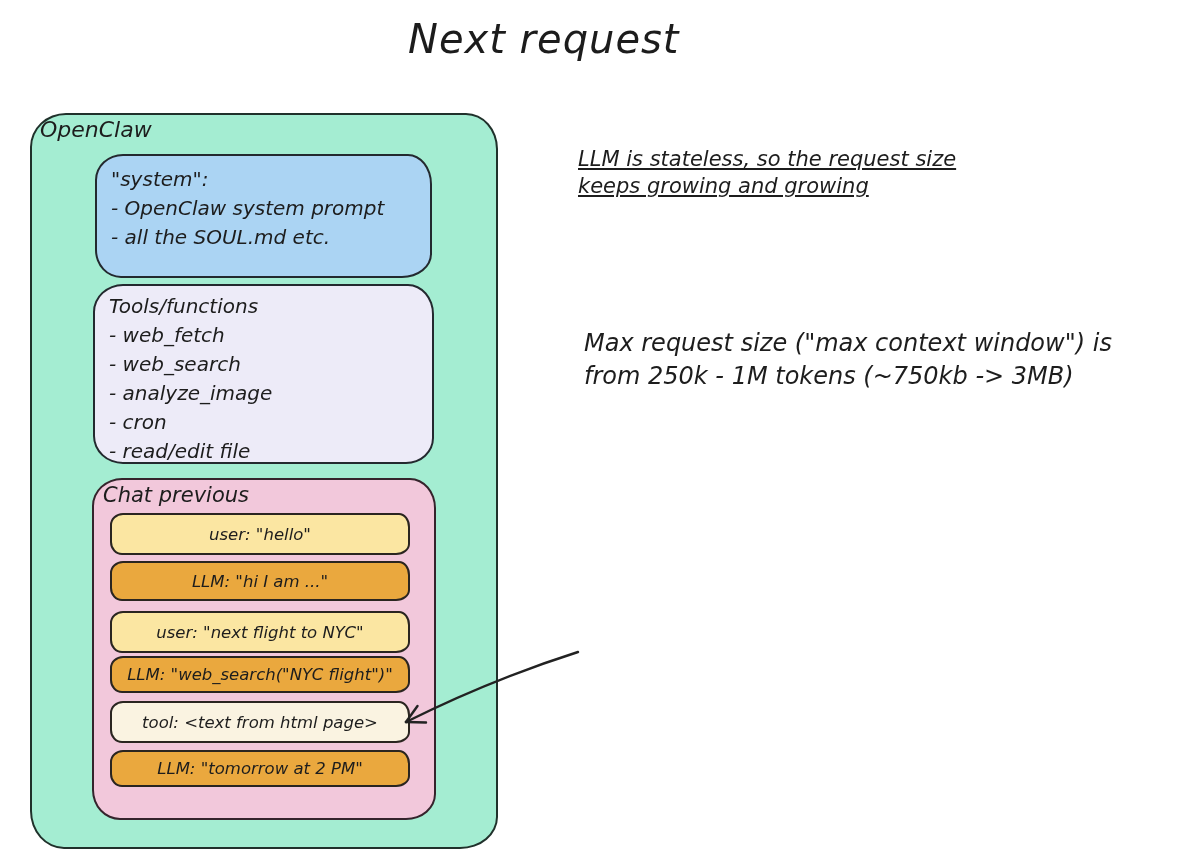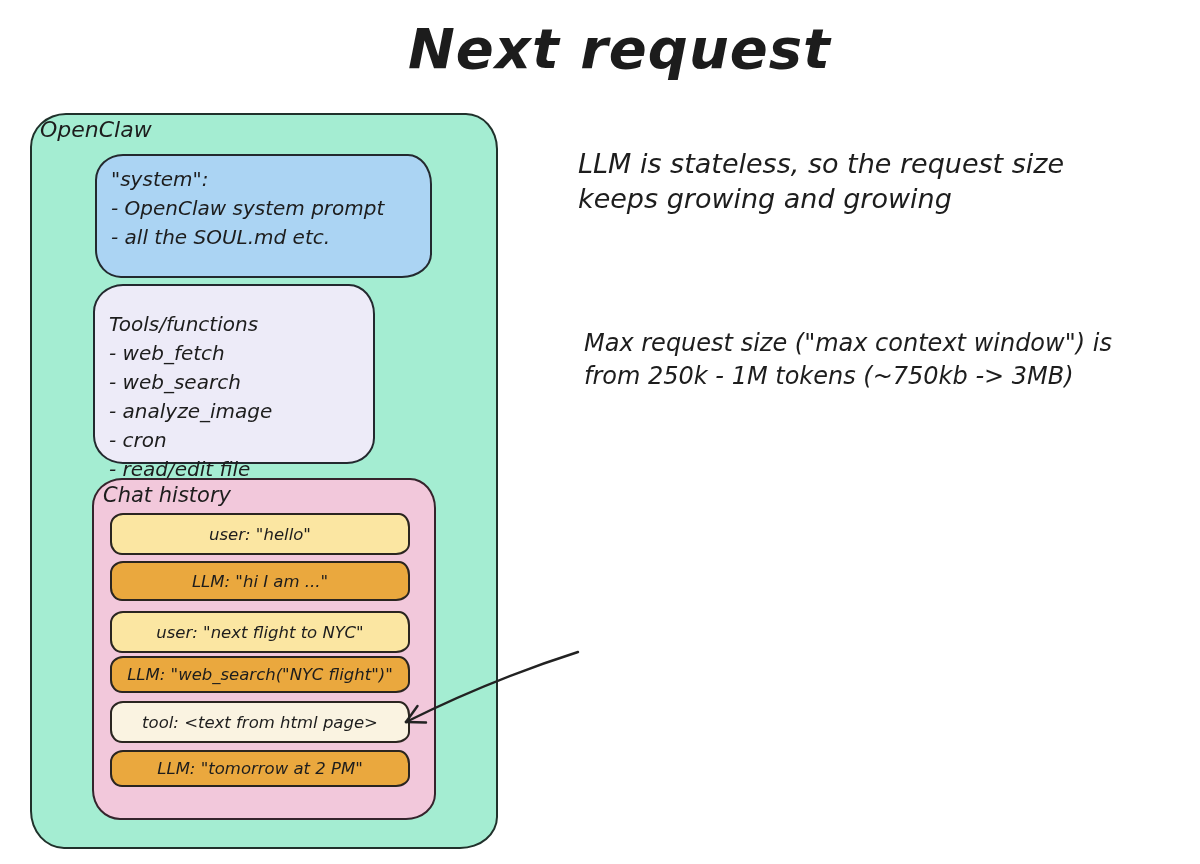--- a/index.html
+++ b/index.html
@@ -4,21 +4,21 @@
 <style>
   html,body { margin:0; padding:0; background:#fff; }
   .canvas {
     position:relative; width:1200px; height:864px; background:#ffffff;
     font-family:"DejaVu Sans", sans-serif; font-style:italic; color:#1d1d1d;
     overflow:hidden;
   }
   .hand { font-style:italic; }
   .title {
     position:absolute; left:408px; top:16px;
-    font-size:56px; font-weight:700; letter-spacing:1px; color:#1c1c1c;
+    font-size:40px; font-weight:400; letter-spacing:1px; color:#1c1c1c;
     white-space:nowrap;
   }
   .request-box {
     position:absolute; left:30px; top:113px; width:464px; height:732px;
     background:var(--green,#a4edd2); border:2.5px solid #20312b;
     border-radius:36px 32px 38px 34px / 34px 36px 32px 38px;
   }
   .request-label {
     position:absolute; left:40px; top:117px; font-size:22px; font-weight:500;
   }
@@ -26,24 +26,24 @@
     position:absolute; border:2px solid #23292f;
     font-size:20px; font-weight:500; line-height:1.45; white-space:pre-line;
     padding:9px 14px; box-sizing:border-box;
   }
   .system-box {
     left:95px; top:154px; width:337px; height:124px;
     background:var(--blue,#abd4f3);
     border-radius:28px 24px 30px 26px / 26px 30px 24px 28px;
   }
   .tools-box {
-    left:93px; top:284px; width:282px; height:180px;
+    left:93px; top:284px; width:341px; height:180px;
     background:var(--lavender,#edebf8);
     border-radius:30px 26px 28px 30px / 28px 30px 26px 28px;
-    line-height:29px; padding-top:24px;
+    line-height:29px; padding-top:6px;
   }
   .chat-box {
     position:absolute; left:92px; top:478px; width:340px; height:338px;
     background:var(--pink,#f2c8db); border:2px solid #35242c;
     border-radius:30px 26px 30px 28px / 28px 30px 26px 30px;
   }
   .chat-label {
     position:absolute; left:103px; top:483px; font-size:21px; font-weight:500;
   }
   .msg-row {
@@ -55,21 +55,21 @@
   .msg-user { background:var(--yellow,#fbe6a2); }
   .msg-llm  { background:var(--orange,#eaa83e); }
   .msg-tool { background:var(--cream,#faf3e1); }
   .row1 { top:513px; height:38px; }
   .row2 { top:561px; height:36px; }
   .row3 { top:611px; height:38px; }
   .row4 { top:656px; height:33px; }
   .row5 { top:701px; height:38px; }
   .row6 { top:750px; height:33px; }
   .note { position:absolute; white-space:pre-line; color:#1d1d1d; font-weight:500; }
-  .note-stateless { left:578px; top:146px; font-size:27px; line-height:1.3; }
+  .note-stateless { left:578px; top:146px; font-size:21px; line-height:1.3;text-decoration:underline; }
   .note-maxsize  { left:584px; top:327px; font-size:24px; line-height:1.38; }
   .note-compact  { left:595px; top:647px; font-size:21.5px; line-height:1.42; }
   .arrow-svg { position:absolute; left:395px; top:638px; width:195px; height:100px; }
 </style>
 </head>
 <body>
 
 <div class="canvas">
 
   <div class="title hand">Next request</div>
@@ -82,21 +82,21 @@
 -  all the SOUL.md etc.</div>
 
   <div class="inner-box tools-box">Tools/functions
 - web_fetch
 - web_search
 - analyze_image
 - cron
 - read/edit file</div>
 
   <div class="chat-box"></div>
-  <div class="chat-label hand">Chat history</div>
+  <div class="chat-label hand">Chat previous</div>
 
   <div class="msg-row msg-user row1">user: "hello"</div>
   <div class="msg-row msg-llm  row2">LLM: "hi I am ..."</div>
   <div class="msg-row msg-user row3">user: "next flight to NYC"</div>
   <div class="msg-row msg-llm  row4">LLM: "web_search("NYC flight")"</div>
   <div class="msg-row msg-tool row5">tool: &lt;text from html page&gt;</div>
   <div class="msg-row msg-llm  row6">LLM: "tomorrow at 2 PM"</div>
 
   <div class="note note-stateless">LLM is stateless, so the request size
 keeps growing and growing</div>

